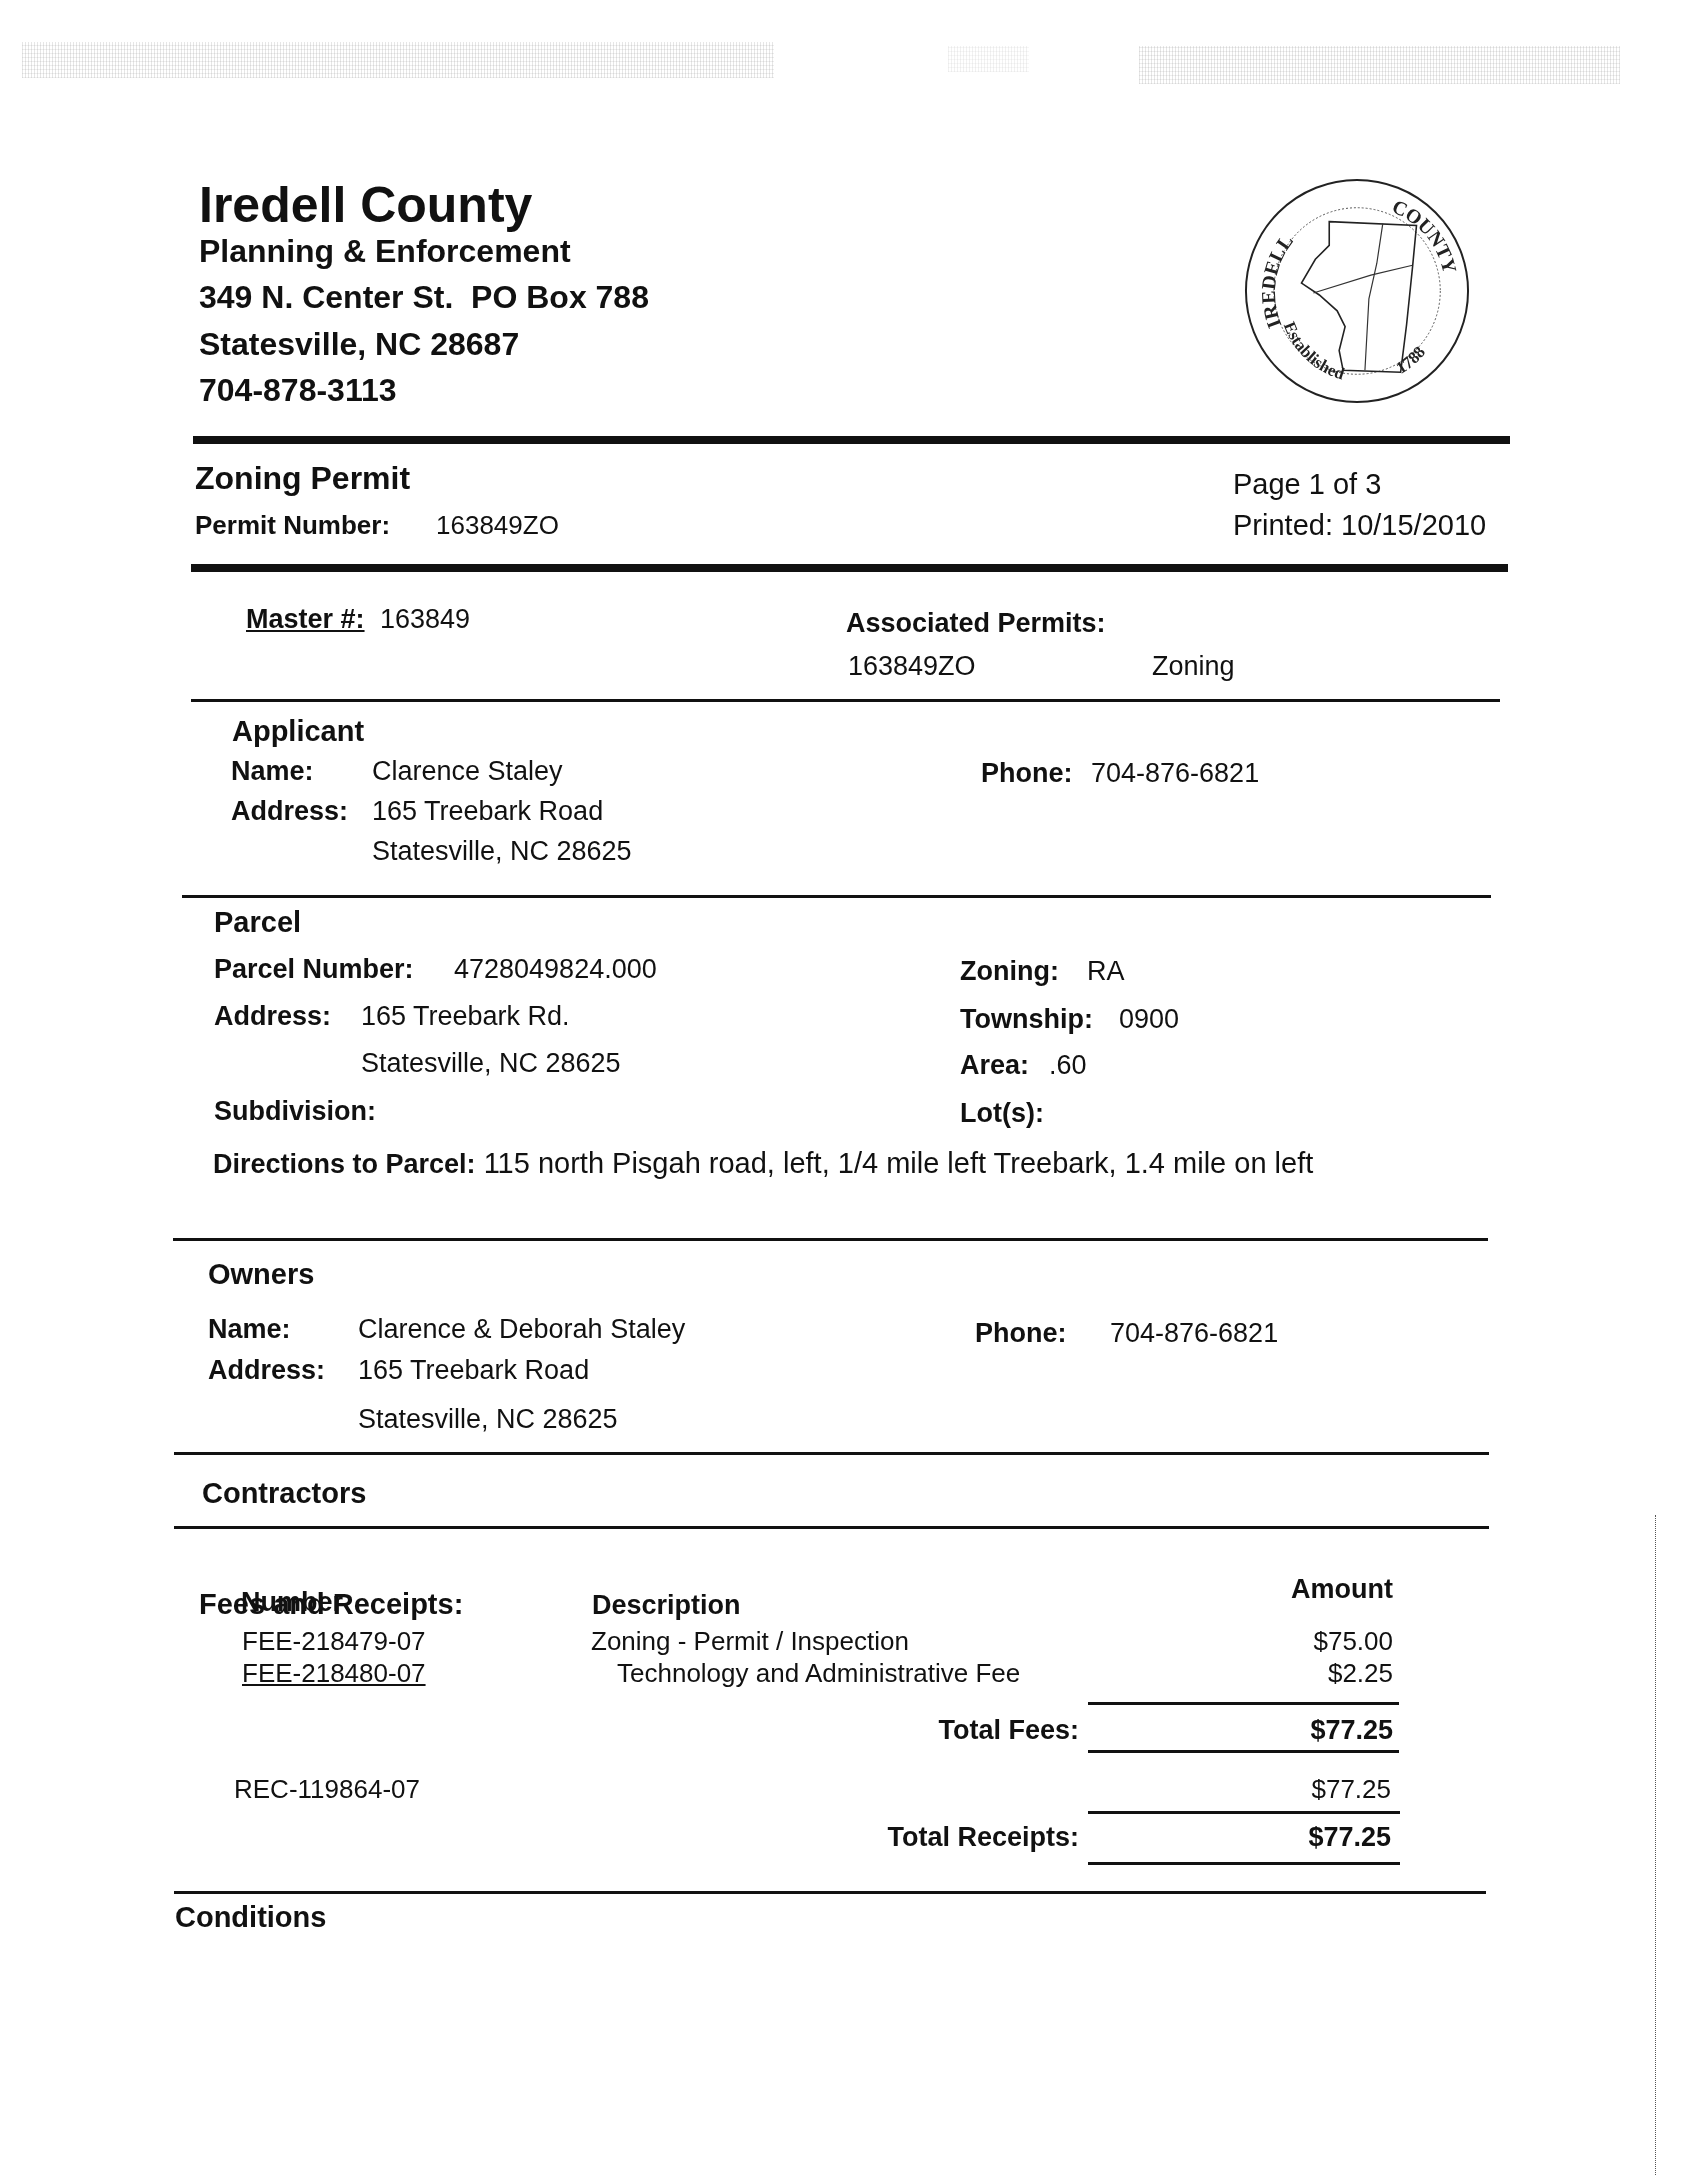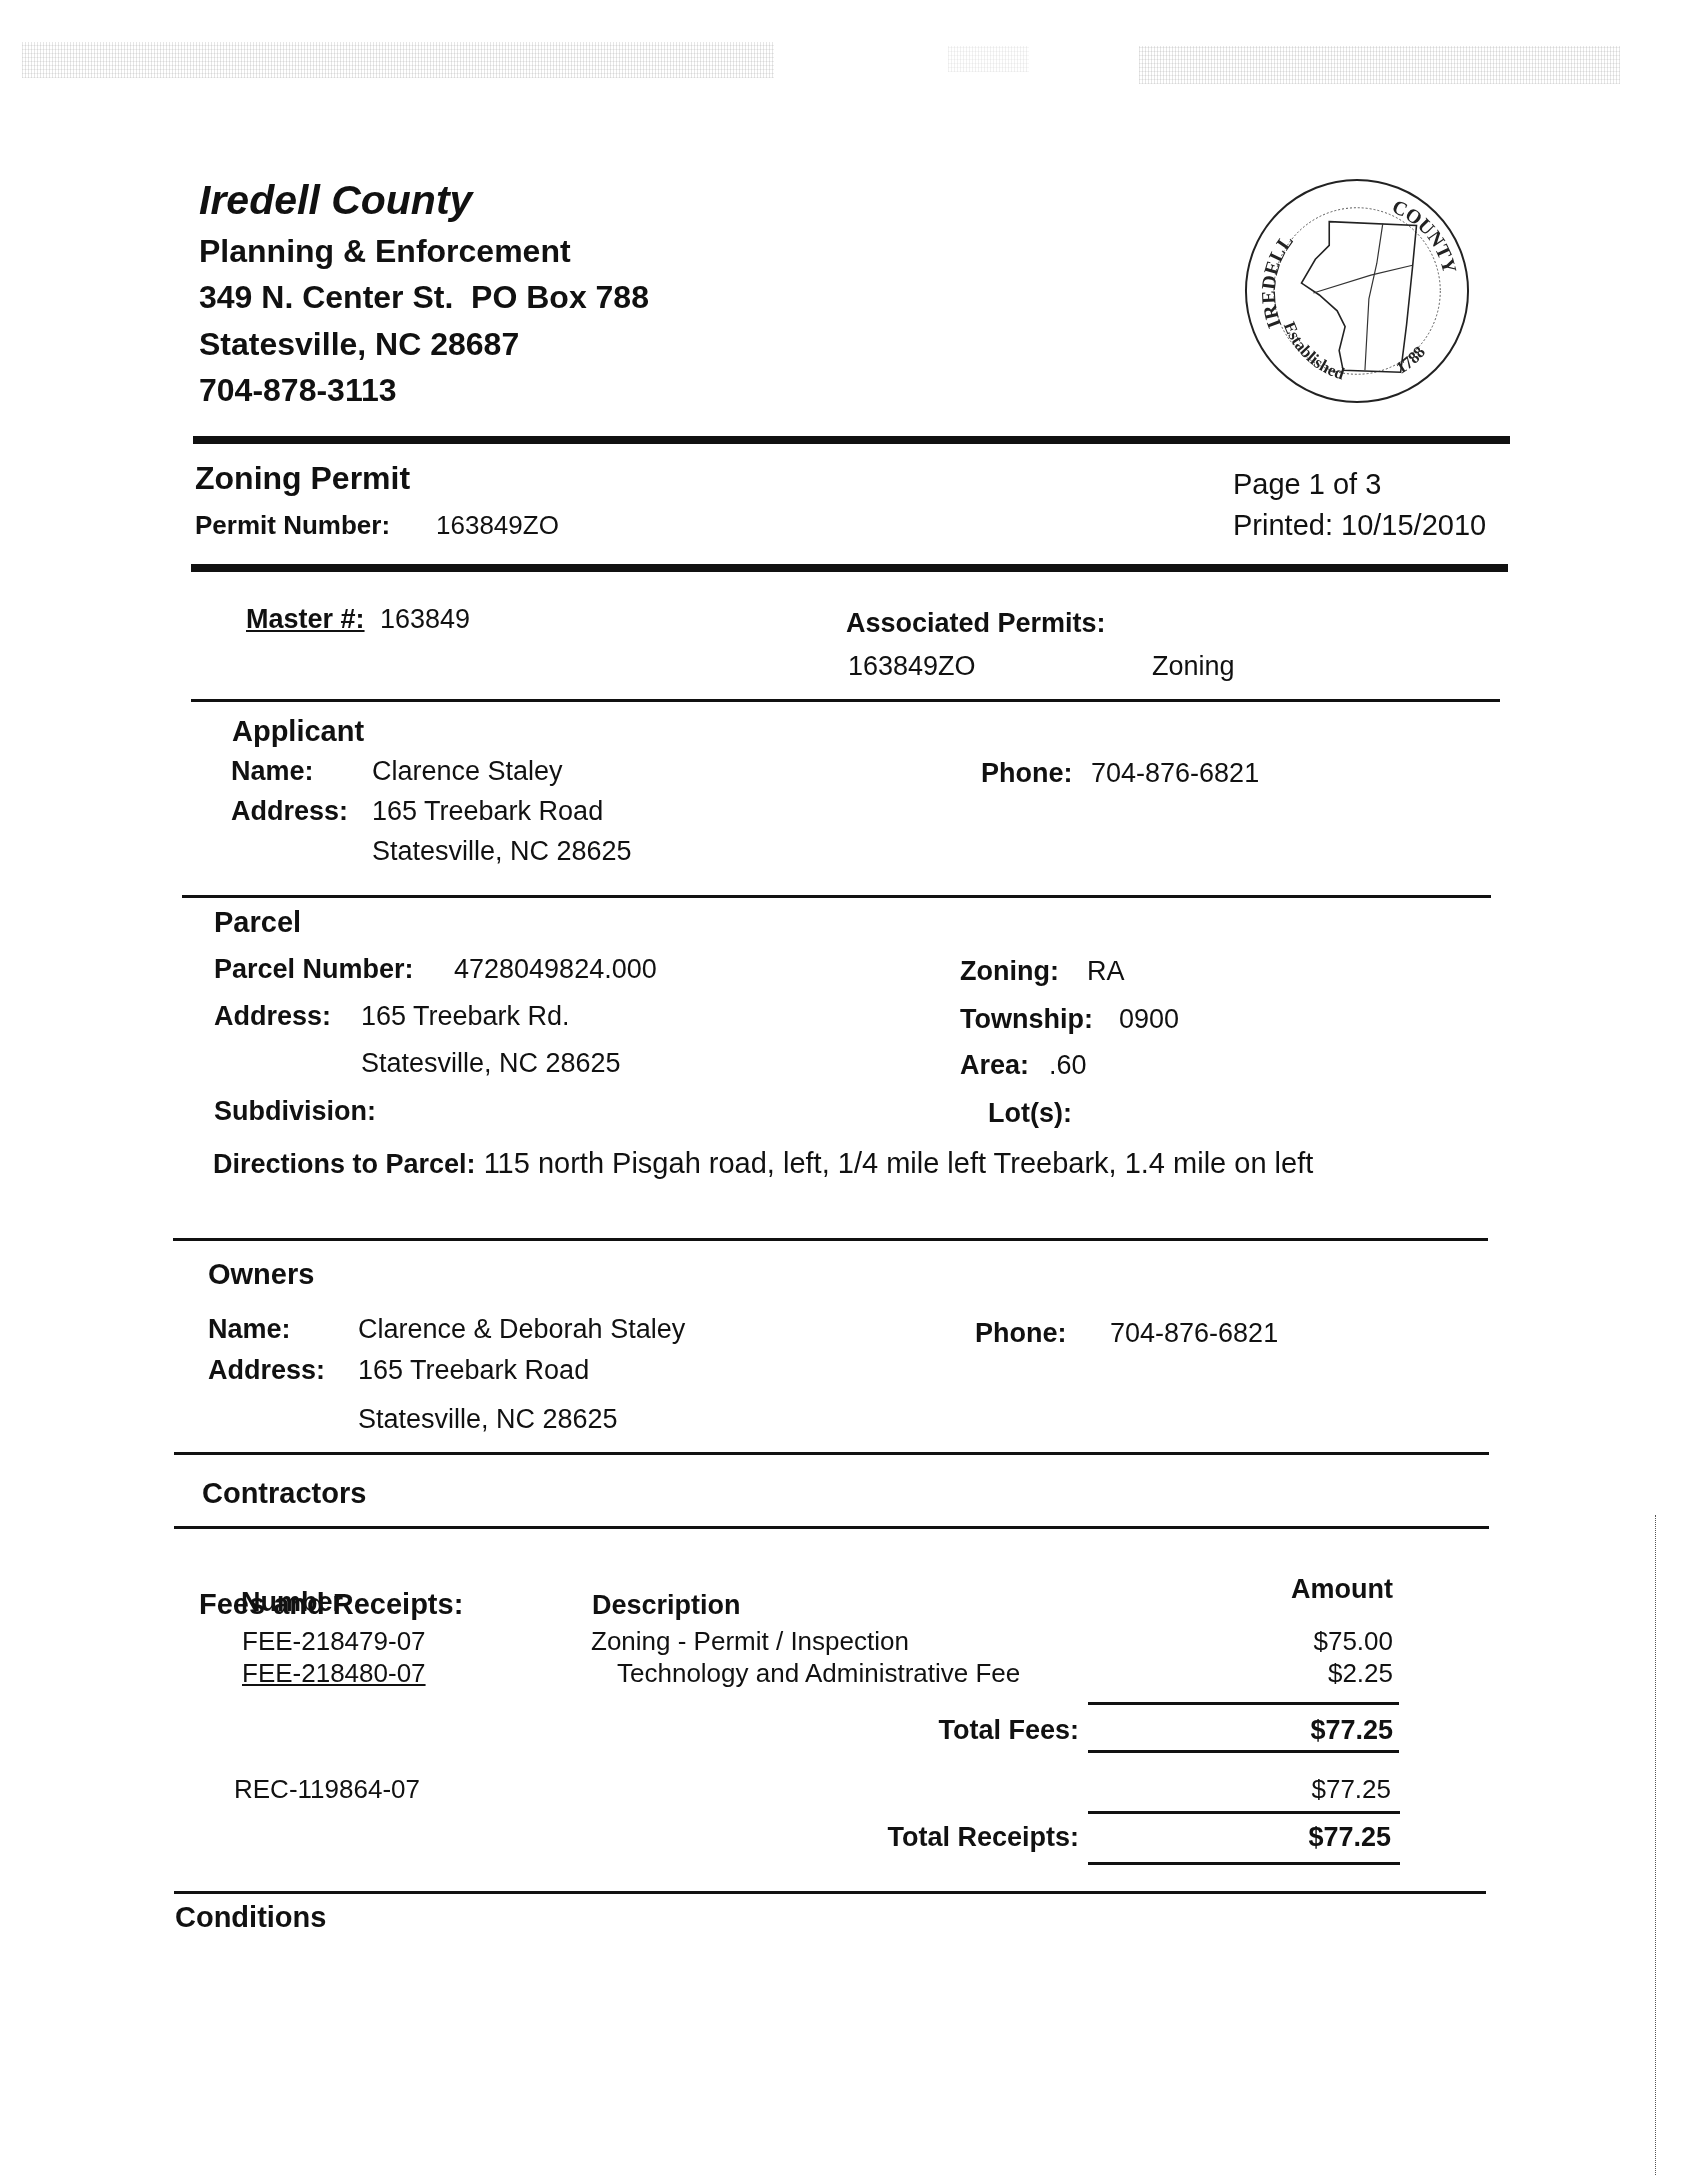--- a/index.html
+++ b/index.html
@@ -10,21 +10,21 @@
   .noise { position:absolute; opacity:0.55;
     background-image:
       repeating-linear-gradient(90deg, rgba(0,0,0,0.18) 0 1px, transparent 1px 3px),
       repeating-linear-gradient(0deg, rgba(0,0,0,0.12) 0 1px, transparent 1px 4px);
   }
   .rule { position:absolute; background:#111; }
   .thick { height:8px; }
   .thin { height:3px; }
   .short { height:3px; }
   .vline { position:absolute; width:1px; border-left:1px dotted #555; }
-  .f38 { font-size:41px;font-style:italic; }
+  .f38 { font-size:50px; }
   .f31 { font-size:32px; }
   .f29 { font-size:29px; }
   .f27 { font-size:27px; }
   .f26 { font-size:26px; }
   .seal { position:absolute; left:1242px; top:176px; width:230px; height:230px; }
   .right { text-align:right; }
 </style>
 </head>
 <body>
 
@@ -112,21 +112,21 @@
   <div class="abs f27" style="left:361px;top:1050px;">Statesville, NC 28625</div>
   <div class="abs b f27" style="left:214px;top:1098px;text-align:center;">Subdivision:</div>
   <div class="abs f27" style="left:376px;top:1098px;"></div>
 
   <div class="abs b f27" style="left:960px;top:958px;">Zoning:</div>
   <div class="abs f27" style="left:1087px;top:958px;">RA</div>
   <div class="abs b f27" style="left:960px;top:1006px;">Township:</div>
   <div class="abs f27" style="left:1119px;top:1006px;">0900</div>
   <div class="abs b f27" style="left:960px;top:1052px;">Area:</div>
   <div class="abs f27" style="left:1049px;top:1052px;">.60</div>
-  <div class="abs b f27" style="left:988px;top:1100px;">Lot(s):</div>
+  <div class="abs b f27" style="left:960px;top:1100px;">Lot(s):</div>
   <div class="abs f27" style="left:1059px;top:1100px;"></div>
 
   <div class="abs f29" style="left:213px;top:1149px;">
     <span class="b f27">Directions to Parcel:</span>
     <span>115 north Pisgah road, left, 1/4 mile left Treebark, 1.4 mile on left</span>
   </div>
 </div>
 
 <div class="rule thin" style="left:173px;top:1238px;width:1315px;"></div>
 

